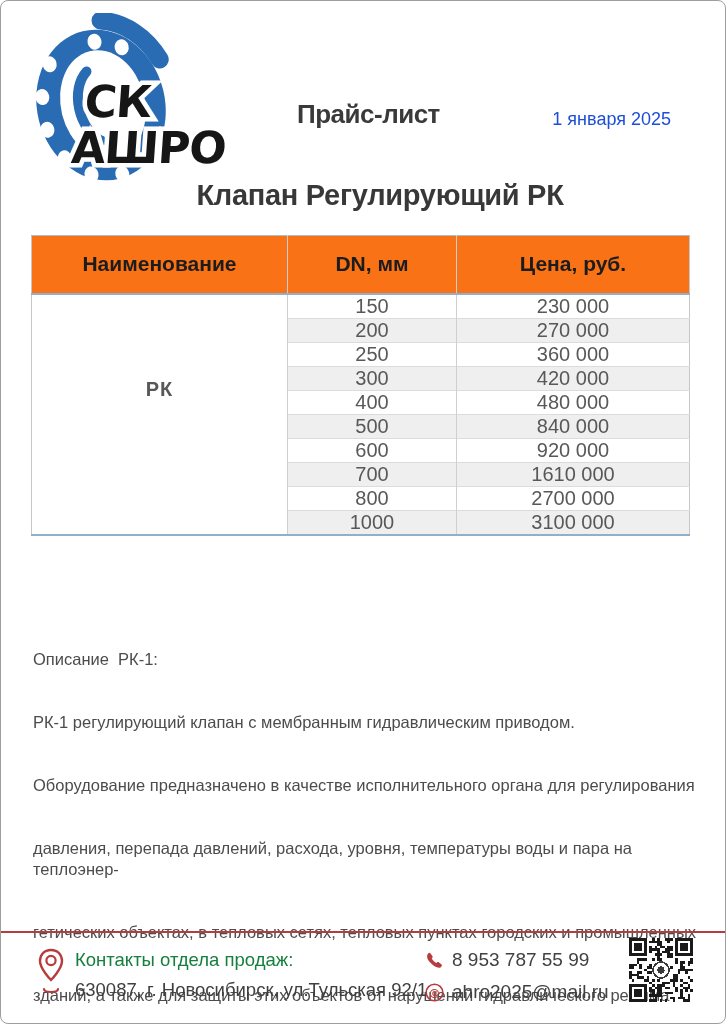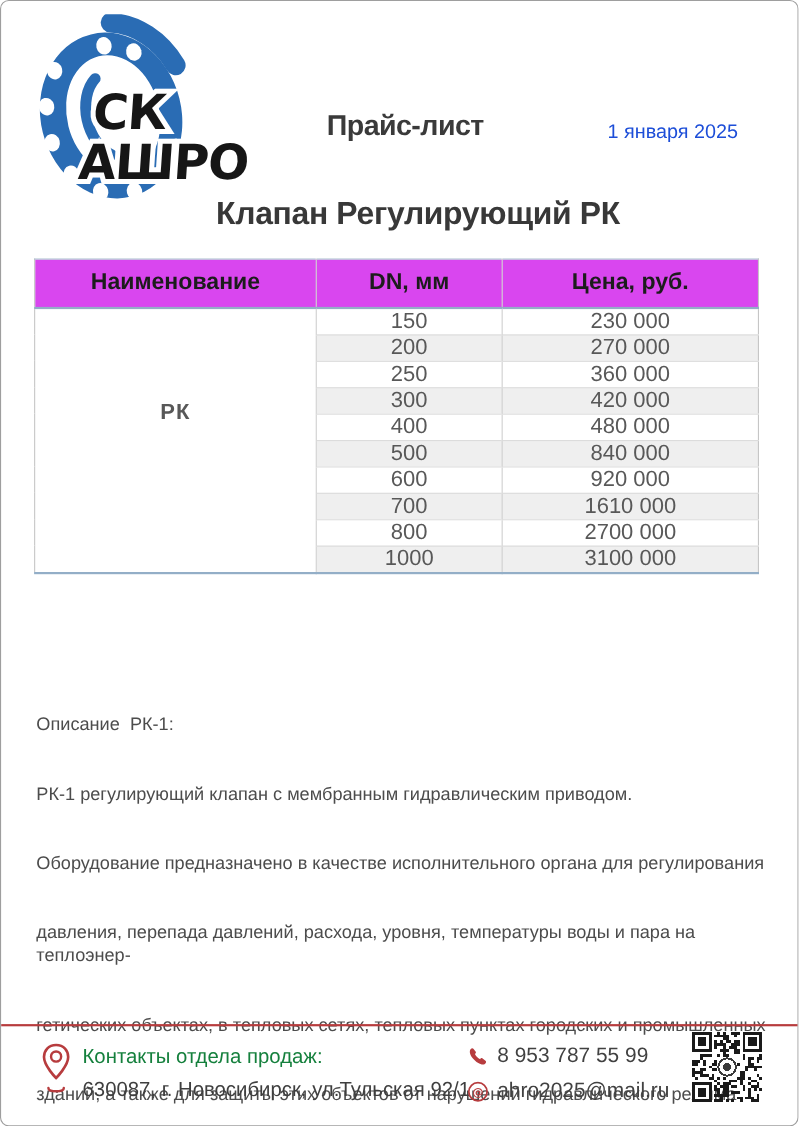--- a/index.html
+++ b/index.html
@@ -25,21 +25,21 @@
     font-size:29px;font-weight:bold;color:#383838;margin:0;letter-spacing:-0.3px;
   }
   
   .price-table{
     position:absolute;left:30px;top:234px;width:658px;
     border-collapse:collapse;table-layout:fixed;
     border:1px solid #c6c6c6;border-top:1px solid #a9bdd0;
     border-bottom:2px solid #93aec7;
   }
   .price-table th{
-    height:44px;background:#d946ef;font-size:21px;font-weight:bold;color:#1c1c1c;
+    height:58px;background:#f97316;font-size:21px;font-weight:bold;color:#1c1c1c;
     border-bottom:2px solid #93aec7;text-align:center;
   }
   .price-table td{height:16px;font-size:20px;color:#585858;text-align:center;padding:0;}
   .price-table .col-dn,.price-table .col-price{border-left:1px solid #cfcfcf;}
   .price-table tbody tr:nth-child(even) .stripe{background:#efefef;}
   .price-table tbody tr .stripe{border-top:1px solid #dcdcdc;}
   .price-table tbody tr:first-child .stripe{border-top:none;}
   .name-cell{
     background:#fff !important;font-size:56px;font-weight:bold;color:#2f2f2f;
     vertical-align:middle;padding-bottom:50px !important;letter-spacing:1px;

